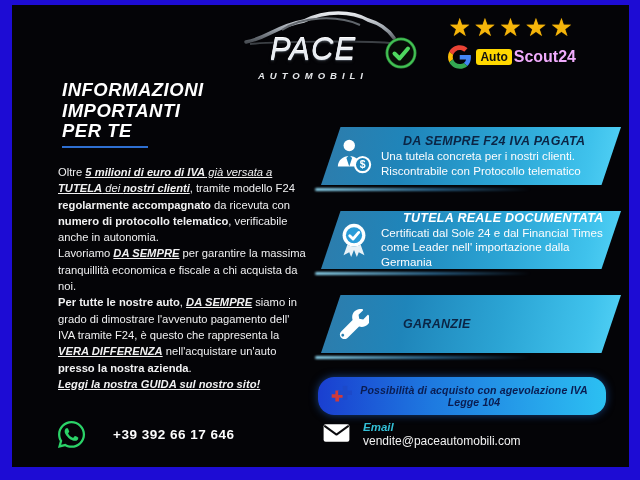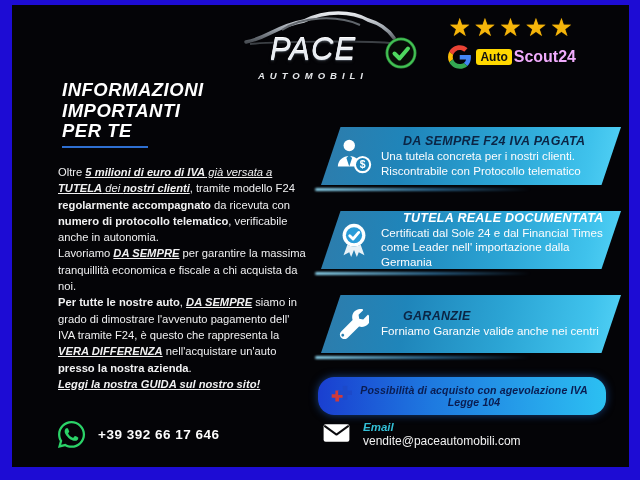--- a/index.html
+++ b/index.html
@@ -88,21 +88,21 @@
     background:linear-gradient(90deg,#1a3fd0 0%,#1e7ae0 40%,#2cc0f2 100%);
     display:flex; align-items:center; padding:0 10px 0 10px;
     box-shadow:0 0 8px rgba(40,120,240,.5);
   }
   #pill-label {
     flex:1; text-align:center; color:#0a1d52; font-weight:bold; font-style:italic;
     font-size:10.6px; letter-spacing:.1px;
   }
 
   
-  #whatsapp-contact { left:56px; top:419px; display:flex; align-items:center; gap:11px; cursor:pointer; }
+  #whatsapp-contact { left:56px; top:419px; display:flex; align-items:center; gap:26px; cursor:pointer; }
   #phone-number { color:#fdfdfd; font-weight:bold; font-size:13.5px; letter-spacing:.5px; }
   #email-contact { left:322px; top:421px; display:flex; align-items:flex-start; gap:12px; cursor:pointer; }
   #email-label { color:#33bfd6; font-weight:bold; font-style:italic; font-size:11.5px; }
   #email-address { color:#f2f2f2; font-size:12px; margin-top:1px; }
 </style>
 </head>
 <body>
 
 <div id="stage">
   <div id="canvas"></div>
@@ -210,21 +210,20 @@
   <div id="card-2" class="abs card-wrap">
     <div class="card">
       <div class="card-content">
         <div class="card-icon">
           <svg width="30" height="30" viewBox="0 0 512 512">
             <path fill="#fff" d="M507.73 109.1c-2.24-9.03-13.54-12.09-20.12-5.51l-74.36 74.36-67.88-11.31-11.31-67.88 74.36-74.36c6.62-6.62 3.43-17.9-5.66-20.16-47.38-11.74-99.55-.91-136.58 36.12-39.64 39.64-50.55 97.1-34.05 147.2L37.9 381.87c-30.53 30.53-30.53 80.02 0 110.55 30.53 30.53 80.02 30.53 110.55 0l194.1-194.1c50.1 16.5 107.5 5.61 147.2-34.05 37.07-37.07 47.88-89.3 36.08-137.17zM64 472c-13.25 0-24-10.75-24-24 0-13.26 10.75-24 24-24s24 10.74 24 24c0 13.25-10.75 24-24 24z"></path>
           </svg>
         </div>
         <div class="card-texts">
           <div class="card-title">GARANZIE</div>
-          <div class="card-line">Forniamo Garanzie valide anche nei centri</div>
         </div>
       </div>
     </div>
     <div class="card-glow"></div>
   </div>
 
   <div id="pill" class="abs">
     <svg width="24" height="24" viewBox="0 0 26 26">
       <path d="M4 11h4V7h4v4h4v4h-4v4H8v-4H4z" fill="#cf3a3a"></path>
       <path d="M11 7h5V2h5v5h5v5h-5v5h-5v-5h-5z" fill="#1c49c9"></path>

